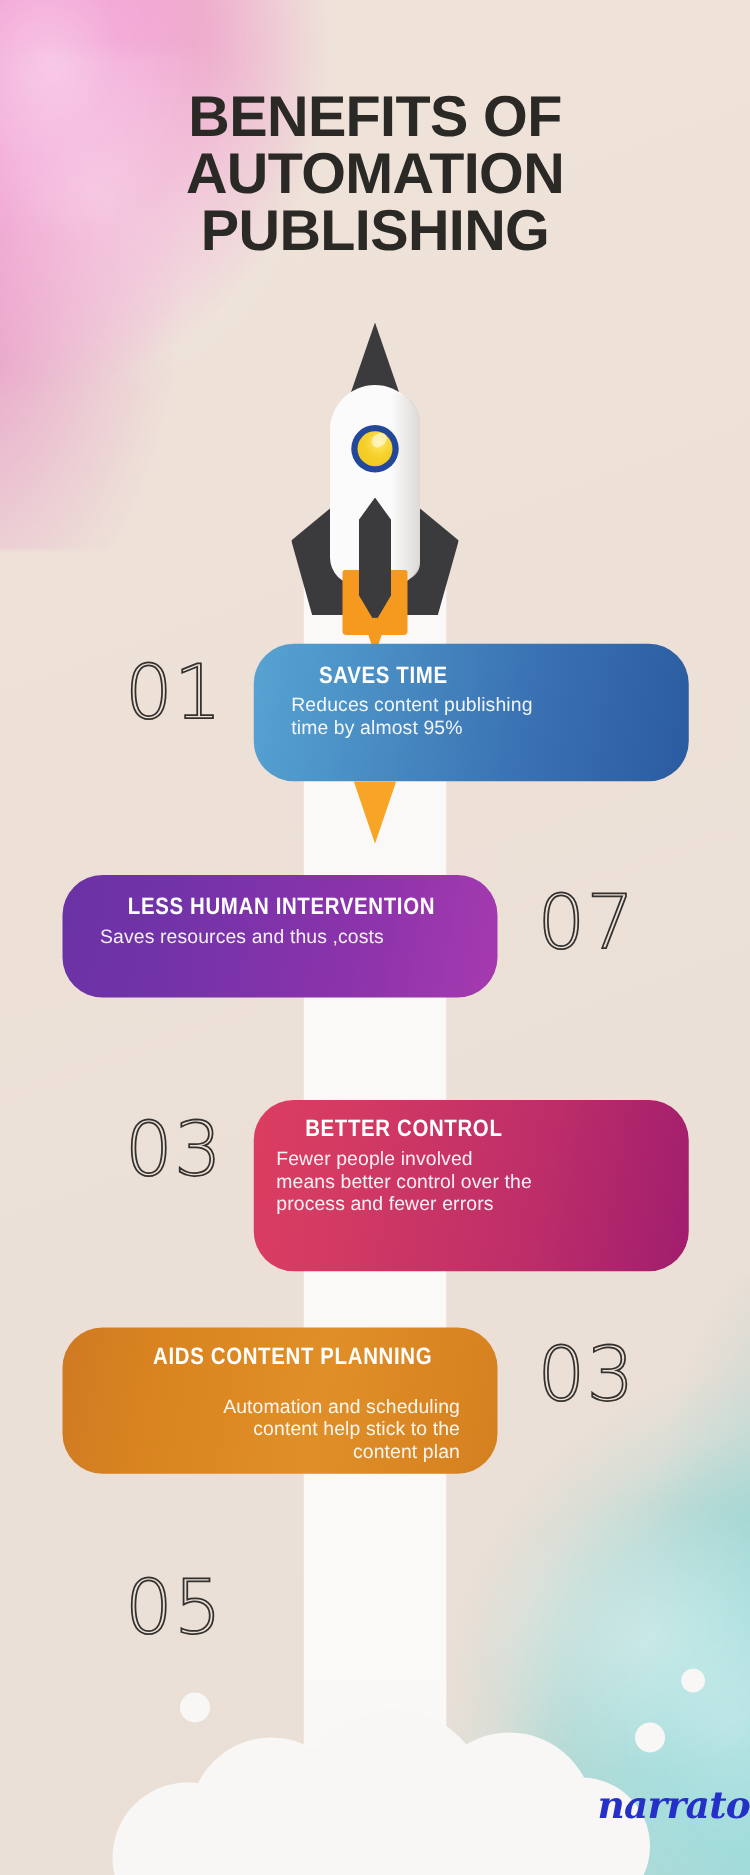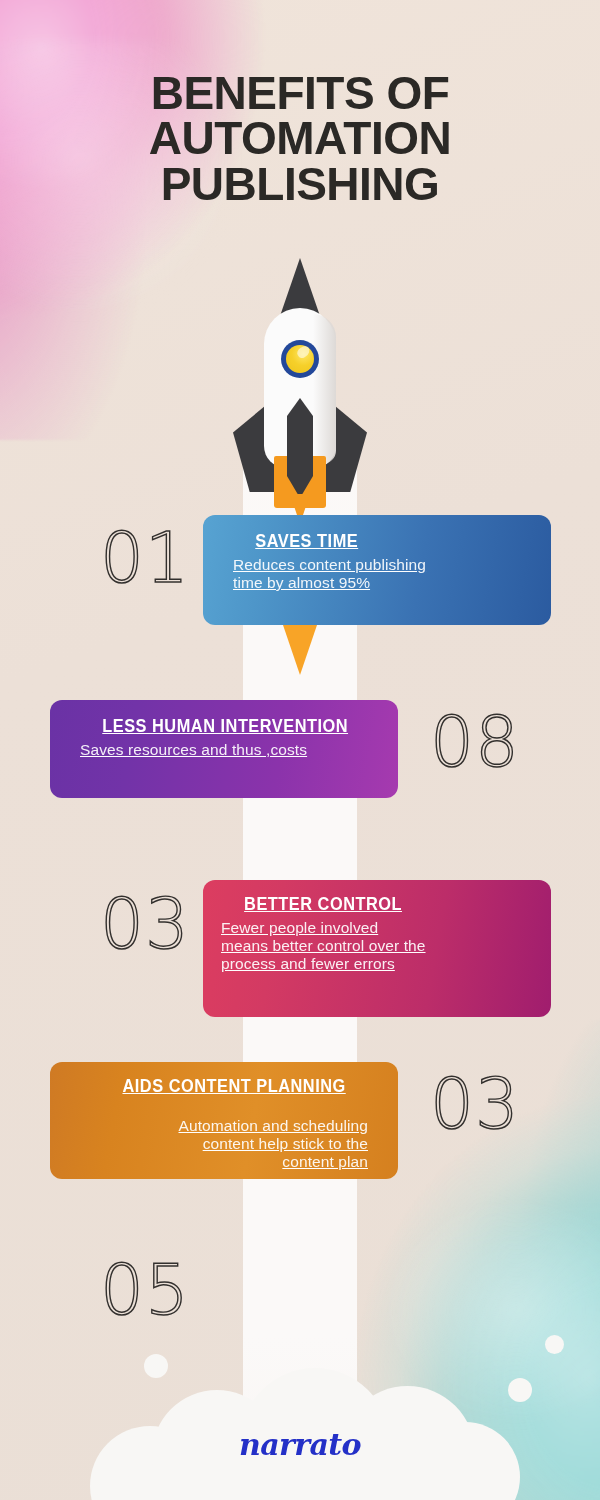--- a/index.html
+++ b/index.html
@@ -102,34 +102,34 @@
   .r-flame-top{
     position:absolute;left:57px;top:236px;width:20px;height:30px;background:#f59a1f;
     clip-path:polygon(50% 100%, 100% 0%, 0% 0%);
   }
   .flame-lower{
     position:absolute;left:283px;top:625px;width:34px;height:50px;background:#f8a427;
     clip-path:polygon(50% 100%, 100% 0%, 0% 0%);
   }
 
   
-  .banner{position:absolute;border-radius:12px;color:#fff;box-sizing:border-box;text-decoration:underline;}
+  .banner{position:absolute;border-radius:32px;color:#fff;box-sizing:border-box;}
   .banner .b-title{
     font-weight:bold;font-size:19px;letter-spacing:.6px;line-height:1.1;
     text-transform:uppercase;transform:scaleX(.86);
     font-family:"Liberation Sans Narrow","Liberation Sans",sans-serif;
   }
   .banner .b-body{
     font-size:15.5px;line-height:1.16;color:rgba(255,255,255,.92);
     margin-top:4px;font-weight:400;letter-spacing:.1px;
   }
   .fold{position:absolute;width:62px;height:80px;z-index:-1;}
 
   .num{
-    position:absolute;color:#33302e;font-size:69px;line-height:1;
+    position:absolute;color:#33302e;font-size:60px;line-height:1;
     font-weight:300;letter-spacing:1px;
     font-family:"DejaVu Sans","Liberation Sans",sans-serif;
     -webkit-text-stroke:1.4px #33302e;color:transparent;
   }
 
   
   #b1{left:203px;top:515px;width:348px;height:110px;
       background:linear-gradient(100deg,#57a3d2 0%,#4e96c9 18%,#3a72b3 62%,#2b5ba0 100%);
       padding:16px 0 0 30px;}
   #b1-fold{left:203px;top:600px;border-radius:0 0 34px 34px;
@@ -173,21 +173,21 @@
   .c4{left:250px;top:22px;width:135px;height:135px;}
   .c5{left:320px;top:58px;width:110px;height:110px;}
   .c-base{position:absolute;left:10px;top:112px;width:400px;height:70px;background:#f8f7f5;border-radius:36px 36px 0 0;}
   .dot{position:absolute;background:#f8f7f5;border-radius:50%;}
   .d1{left:144px;bottom:122px;width:24px;height:24px;}
   .d2{right:68px;bottom:98px;width:24px;height:24px;}
   .d3{right:36px;bottom:146px;width:19px;height:19px;}
   .d4{right:112px;bottom:18px;width:14px;height:14px;}
 
   .logo{
-    position:absolute;left:0;right:0;bottom:38px;text-align:center;
+    position:absolute;left:0;right:0;bottom:38px;text-align:right;
     color:#2430c7;font-size:30px;font-style:italic;font-weight:bold;
     font-family:"DejaVu Serif","Liberation Serif",serif;letter-spacing:-.6px;
   }
 </style>
 </head>
 <body>
 
 <div class="stage">
 
   <div class="bg-base"></div>
@@ -221,21 +221,21 @@
 
   <div class="fold" id="b1-fold"></div>
   <div class="num" id="n1">01</div>
   <div class="banner" id="b1">
     <div class="b-title">SAVES TIME</div>
     <div class="b-body" style="white-space: pre-line;">Reduces content publishing
 time by almost 95%</div>
   </div>
 
   <div class="fold" id="b2-fold"></div>
-  <div class="num" id="n2">08</div>
+  <div class="num" id="n2">07</div>
   <div class="banner" id="b2">
     <div class="b-title">LESS HUMAN  INTERVENTION</div>
     <div class="b-body" style="white-space: pre-line;">Saves resources and thus ,costs</div>
   </div>
 
   <div class="fold" id="b3-fold"></div>
   <div class="num" id="n3">03</div>
   <div class="banner" id="b3">
     <div class="b-title">BETTER CONTROL</div>
     <div class="b-body" style="white-space: pre-line;">Fewer people involved

